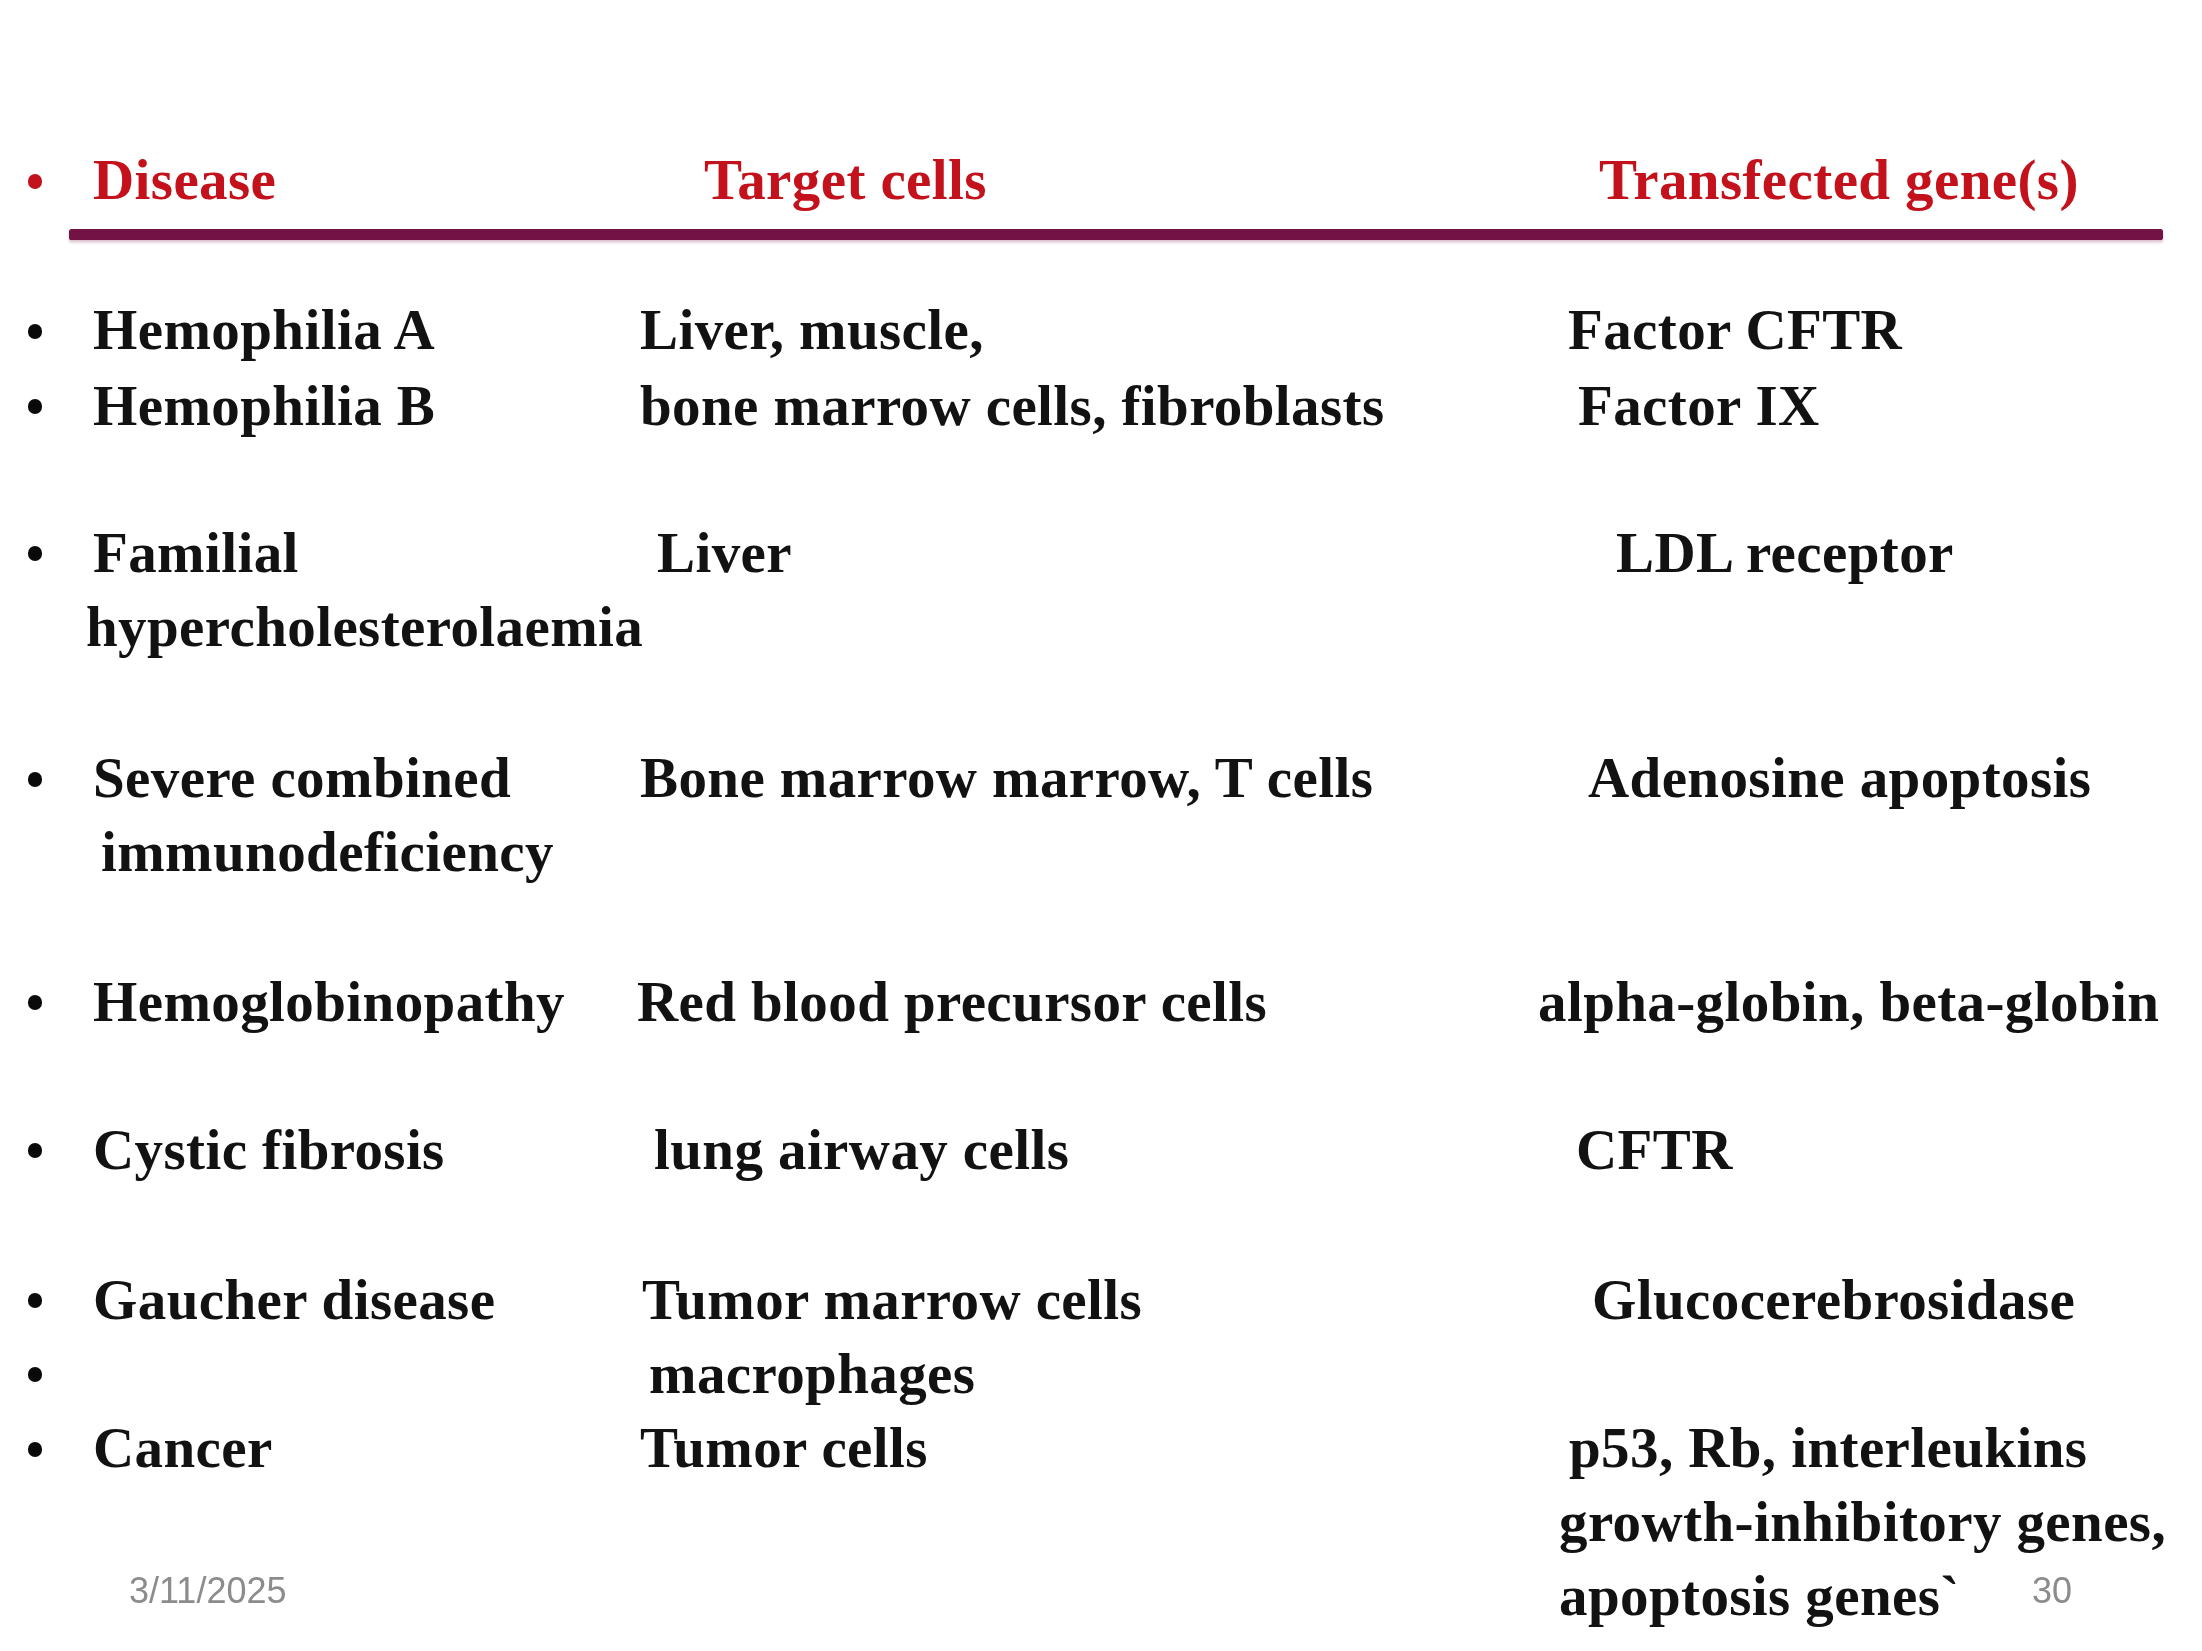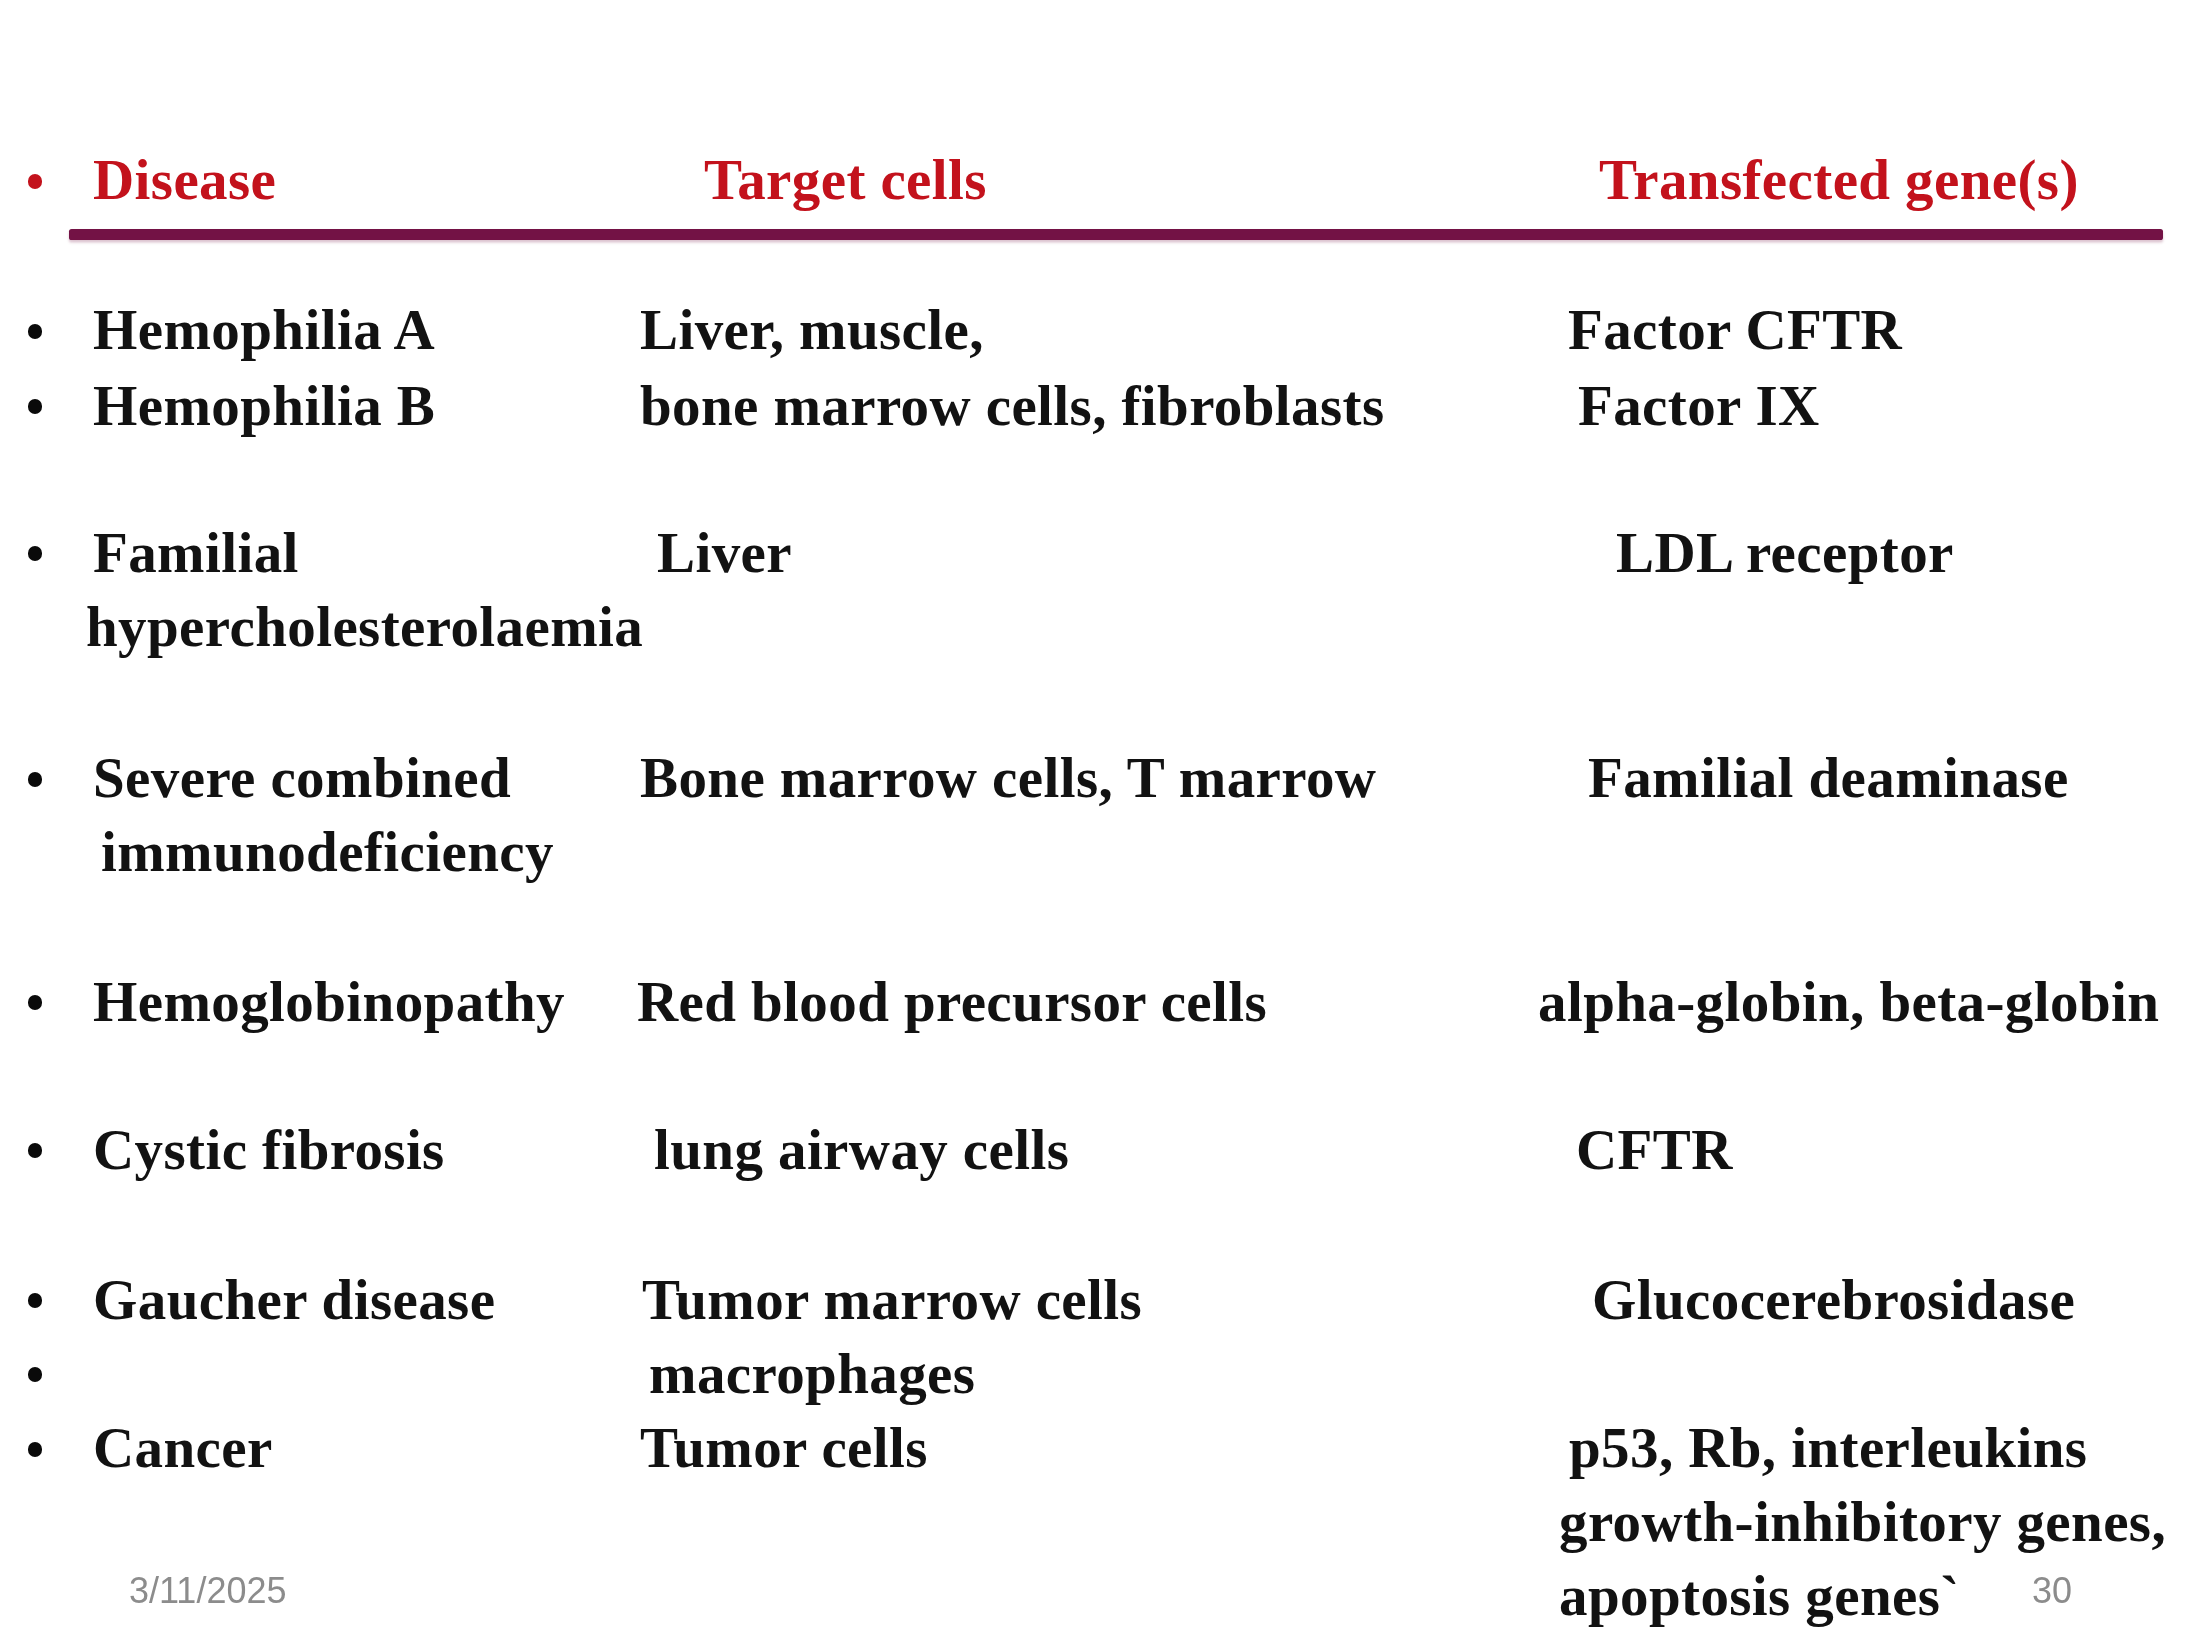--- a/index.html
+++ b/index.html
@@ -81,22 +81,22 @@
 
   <span class="bullet" style="left:27.5px; top:546px"></span>
   <span class="cell" style="left:93px; top:519px">Familial</span>
   <span class="cell" style="left:657px; top:519px">Liver</span>
   <span class="cell" style="left:1616px; top:519px">LDL receptor</span>
 
   <span class="cell" style="left:86px; top:593px">hypercholesterolaemia</span>
 
   <span class="bullet" style="left:27.5px; top:772px"></span>
   <span class="cell" style="left:93px; top:744px">Severe combined</span>
-  <span class="cell" style="left:640px; top:744px">Bone marrow cells, T marrow</span>
-  <span class="cell" style="left:1588px; top:744px">Familial deaminase</span>
+  <span class="cell" style="left:640px; top:744px">Bone marrow marrow, T cells</span>
+  <span class="cell" style="left:1588px; top:744px">Adenosine apoptosis</span>
 
   <span class="cell" style="left:101px; top:818px">immunodeficiency</span>
 
   <span class="bullet" style="left:27.5px; top:995px"></span>
   <span class="cell" style="left:637px; top:968px">Red blood precursor cells</span>
   <span class="cell" style="left:93px; top:968px">Hemoglobinopathy</span>
   <span class="cell" style="left:1538px; top:968px">alpha-globin, beta-globin</span>
 
   <span class="bullet" style="left:27.5px; top:1143px"></span>
   <span class="cell" style="left:93px; top:1116px">Cystic fibrosis</span>

